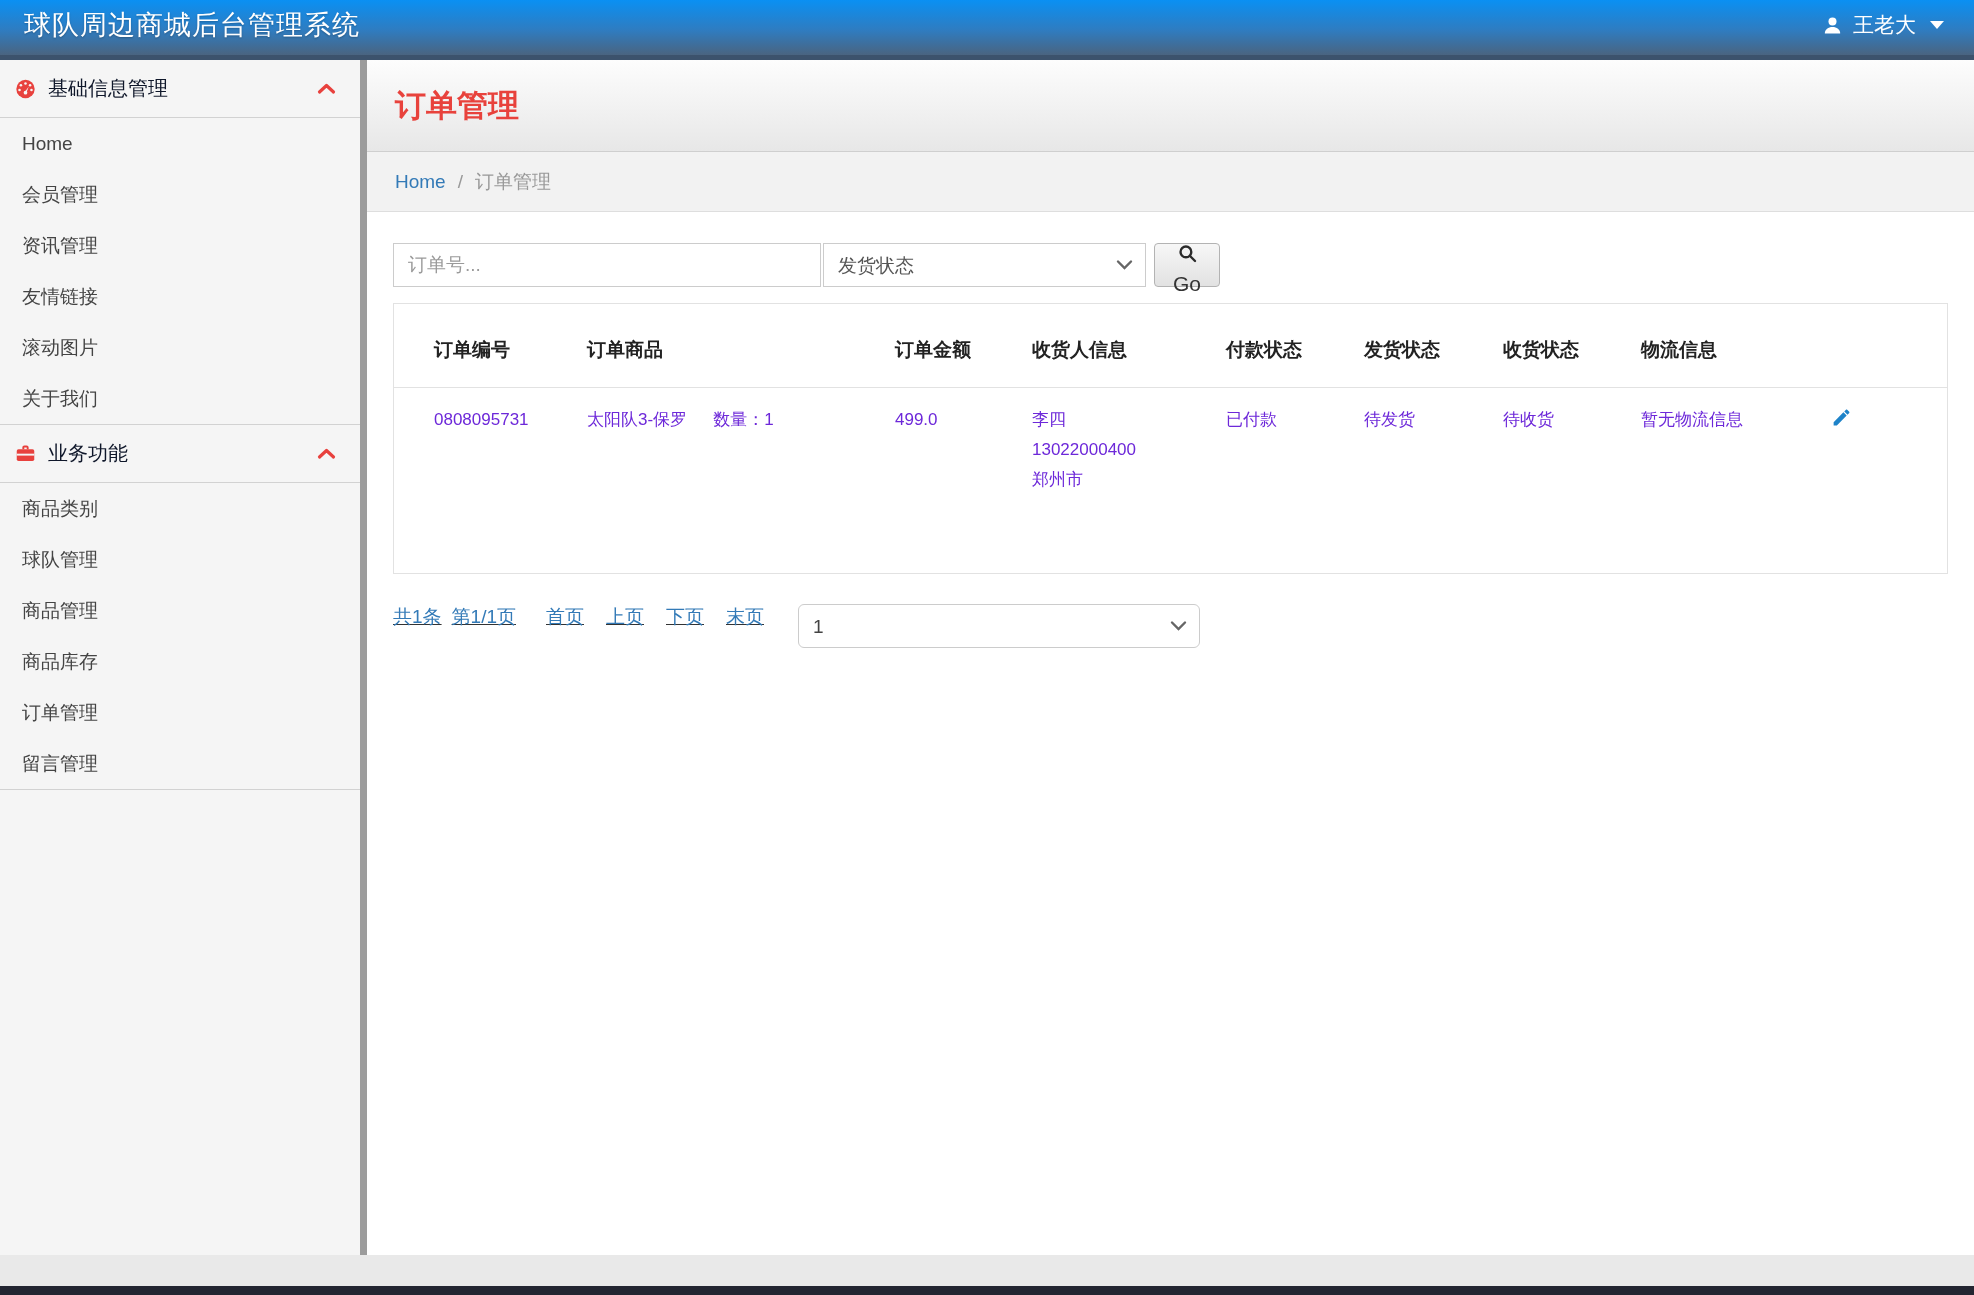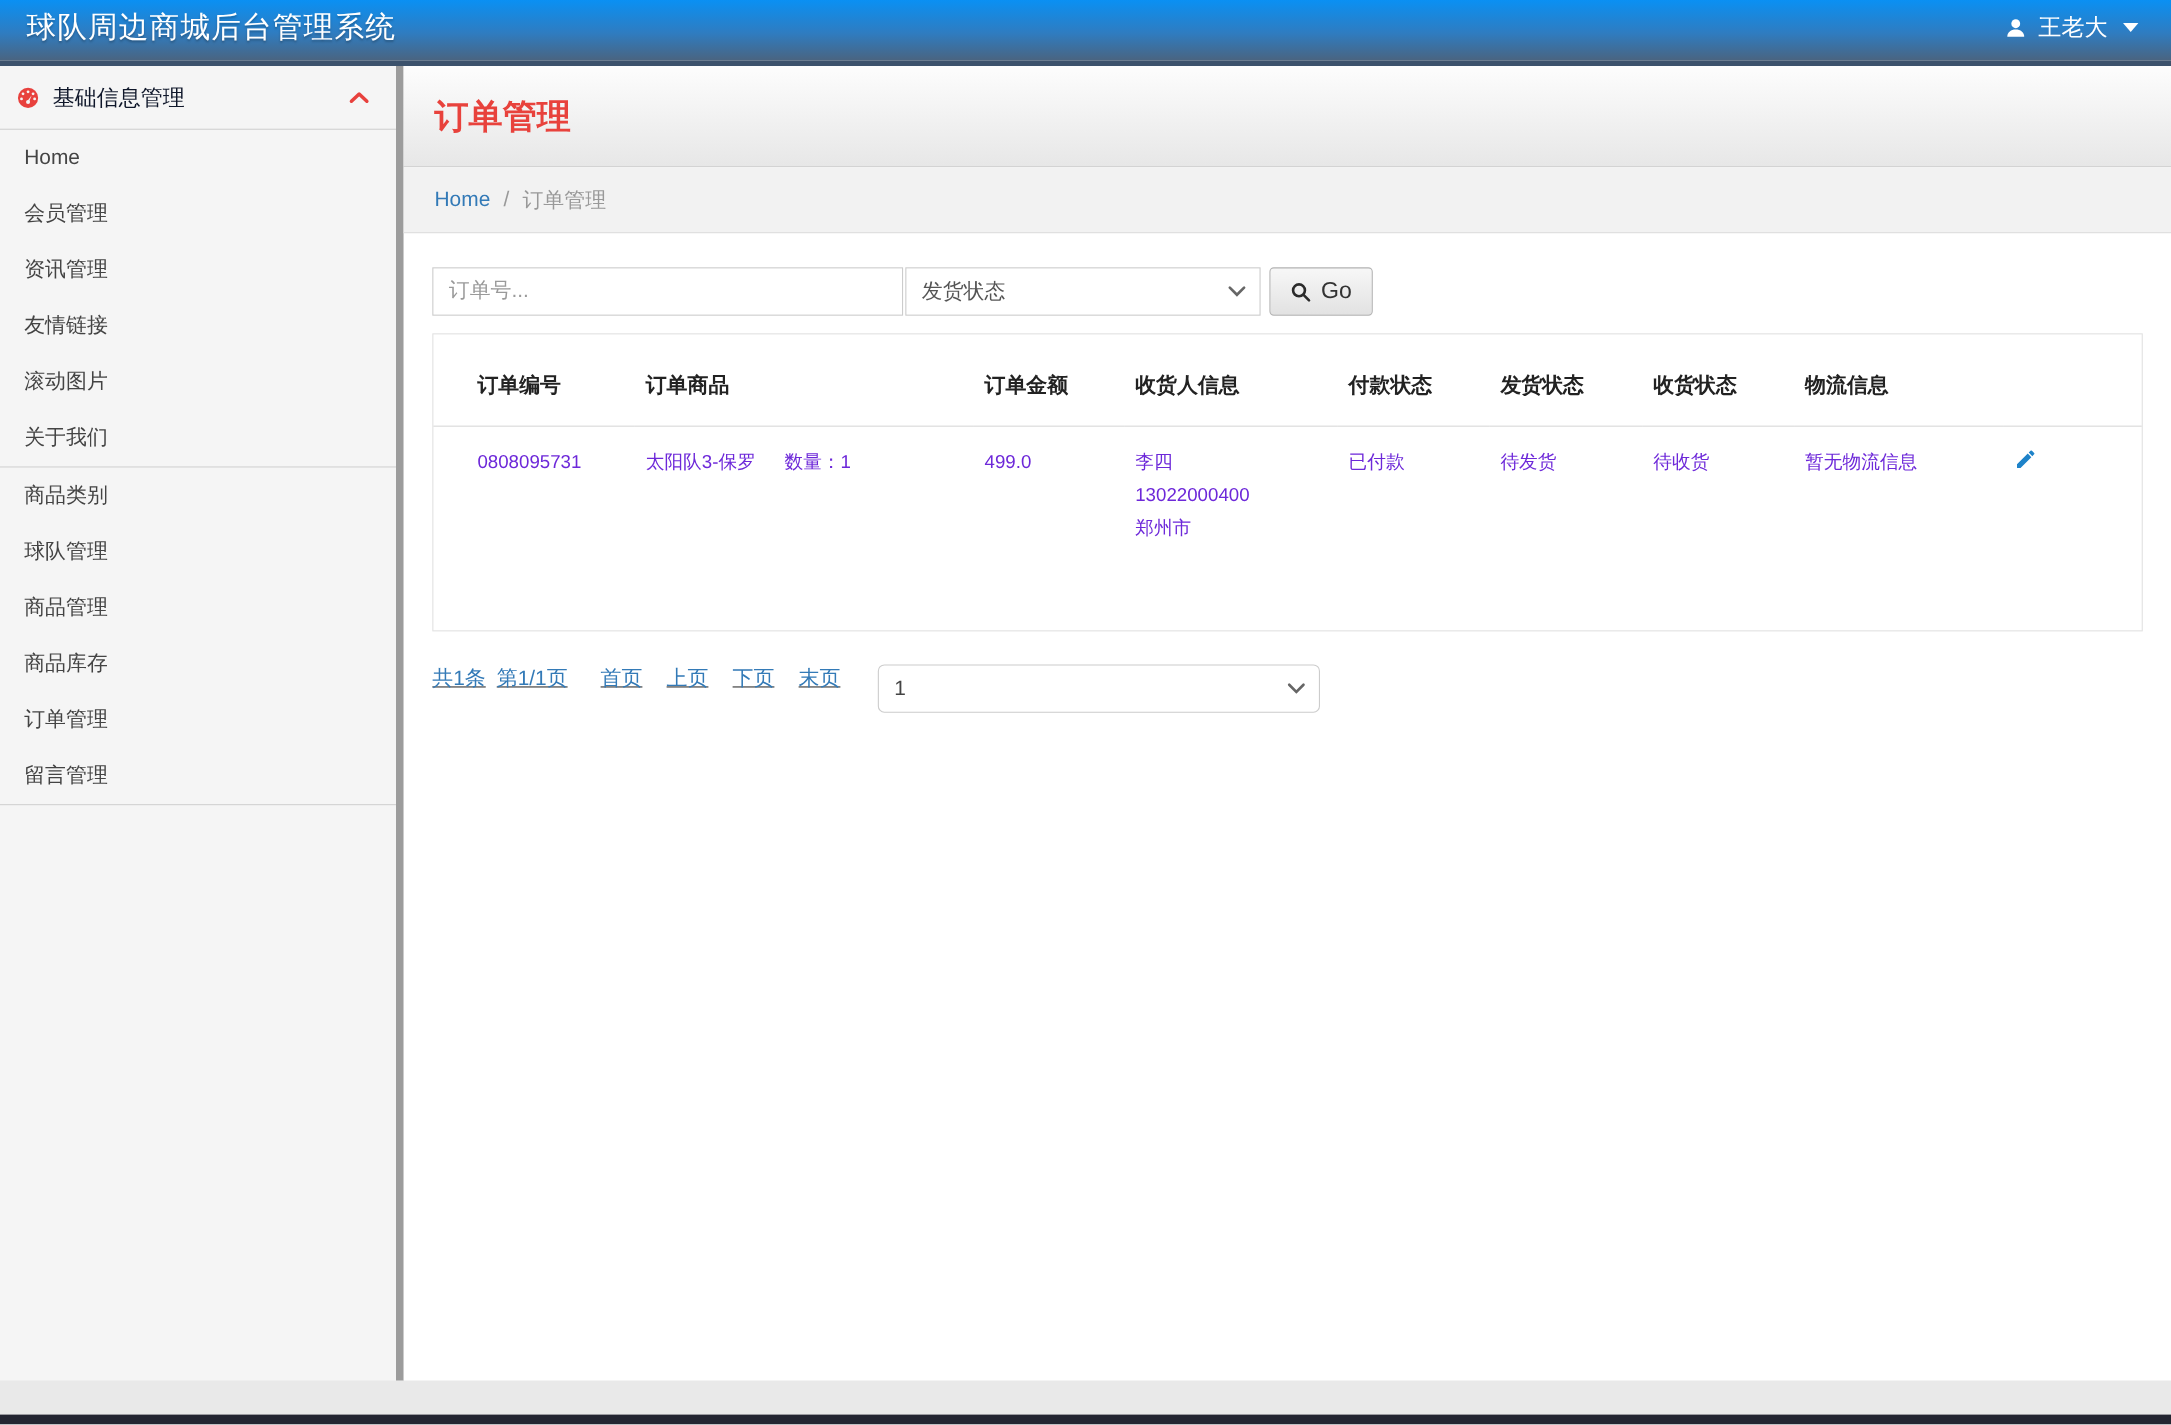--- a/index.html
+++ b/index.html
@@ -147,20 +147,21 @@
     background:linear-gradient(180deg,#f7f7f7,#e2e2e2);
     border:1px solid #b3b3b3;
     border-radius:4px;
     font-size:21px;
     color:#333;
     display:flex;
     align-items:center;
     gap:9px;
     cursor:pointer;
     font-family:"Liberation Sans", sans-serif;
+    flex-direction:column;
   }
 
   
   .table-box {
     margin-top:16px;
     border:1px solid #e2e2e2;
     padding-bottom:78px;
   }
   table { width:100%; border-collapse:collapse; table-layout:fixed; }
   th {
@@ -252,20 +253,35 @@
     </div>
     <ul class="menu">
       <li>Home</li>
       <li>会员管理</li>
       <li>资讯管理</li>
       <li>友情链接</li>
       <li>滚动图片</li>
       <li>关于我们</li>
     </ul>
 
+    <div class="section-header">
+      <span class="s-icon">
+        <svg width="21" height="21" viewBox="0 0 24 24">
+          <path d="M9.5 7V5.2c0-.7.5-1.2 1.2-1.2h2.6c.7 0 1.2.5 1.2 1.2V7" stroke="#e8413d" stroke-width="2.2" fill="none"></path>
+          <rect x="2" y="7" width="20" height="13.5" rx="2" fill="#e8413d"></rect>
+          <rect x="2" y="12.2" width="20" height="2.2" fill="#f5f5f5"></rect>
+        </svg>
+      </span>
+      <span class="s-label">业务功能</span>
+      <span style="display:flex;">
+        <svg width="19" height="13" viewBox="0 0 19 13">
+            <path d="M2.5 10 L9.5 3.5 L16.5 10" stroke="#e8413d" stroke-width="3.2" fill="none" stroke-linecap="round" stroke-linejoin="round"></path>
+          </svg>
+      </span>
+    </div>
     <ul class="menu">
       <li>商品类别</li>
       <li>球队管理</li>
       <li>商品管理</li>
       <li>商品库存</li>
       <li>订单管理</li>
       <li>留言管理</li>
     </ul>
   </nav>
 

